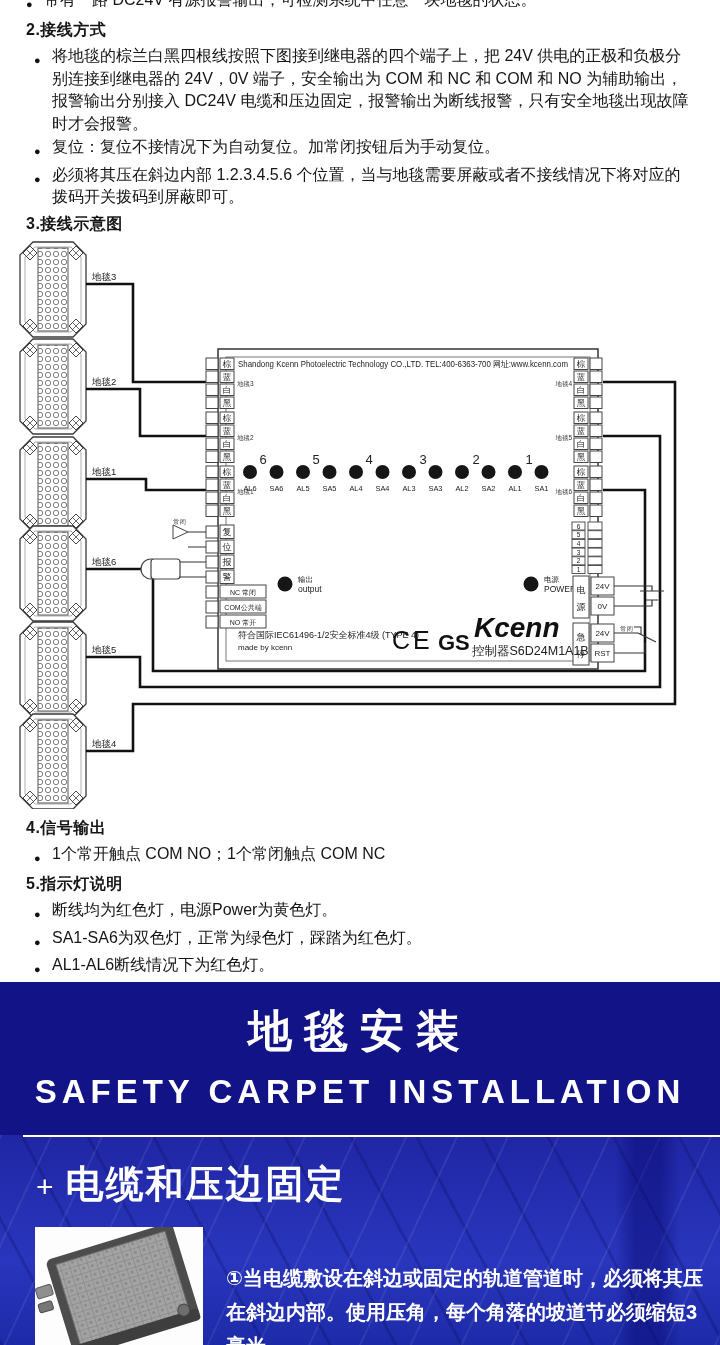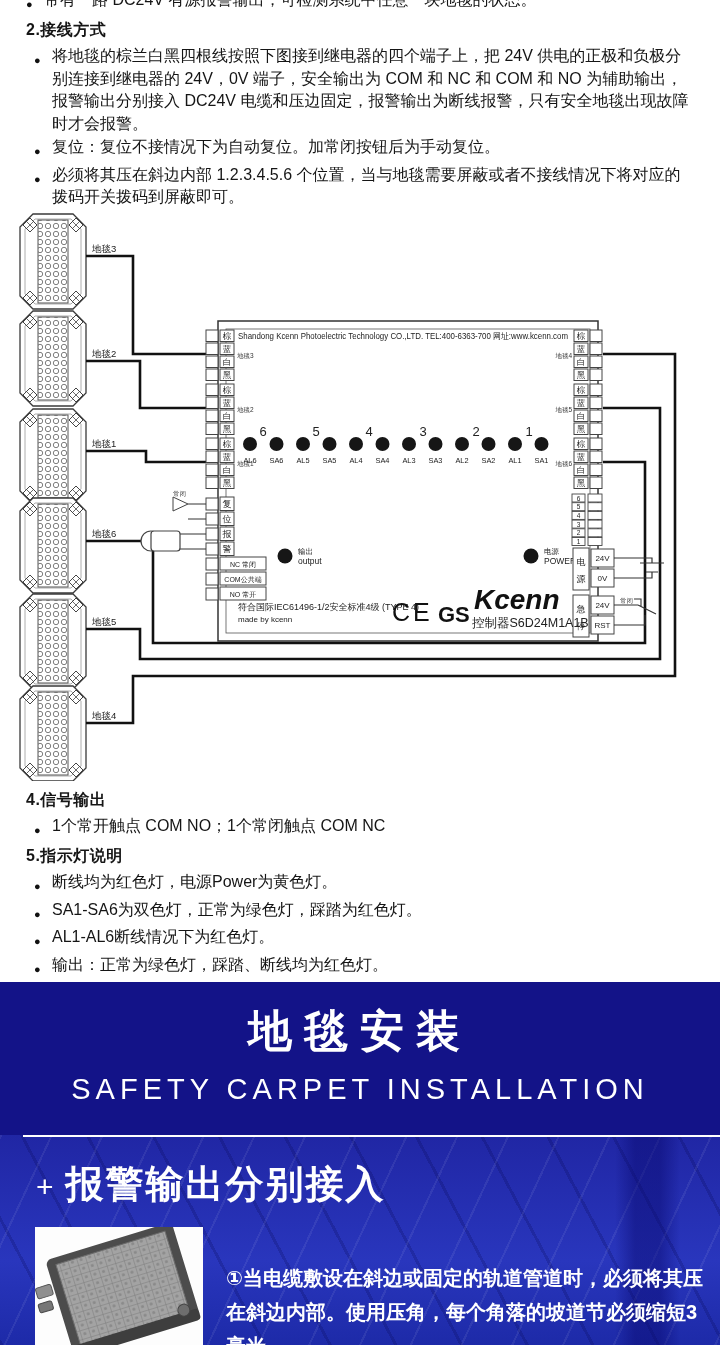--- a/index.html
+++ b/index.html
@@ -11,21 +11,21 @@
   .sec-title{font-size:16px;font-weight:bold;margin:5px 0 4px;color:#161616;letter-spacing:.5px;}
   .bullets{margin:0;padding:0 0 0 8px;list-style:none;}
   .bullet{display:flex;font-size:16px;line-height:22.5px;margin:1px 0;}
   .marker{flex:none;width:18px;font-size:11px;padding-top:4px;color:#111;}
   .btext{flex:1;}
   .diagram-wrap{margin:2px -26px 0;}
   
   .banner{position:absolute;left:0;top:982px;width:720px;height:153px;background:#131388;
           text-align:center;color:#fff;}
   .banner-title{padding-top:20px;font-size:44px;font-weight:900;letter-spacing:12px;}
-  .banner-sub{margin-top:12px;font-size:29px;font-weight:400;letter-spacing:5px;}
+  .banner-sub{margin-top:12px;font-size:33px;font-weight:700;letter-spacing:5px;}
   
   .install{position:absolute;left:0;top:1135px;width:720px;height:210px;background:#2530b0;color:#fff;
      background-image:
        linear-gradient(90deg, rgba(0,0,90,0) 615px, rgba(8,8,110,.45) 635px, rgba(8,8,110,.45) 660px, rgba(0,0,90,0) 680px),
        repeating-linear-gradient(115deg, rgba(255,255,255,.07) 0 2px, rgba(255,255,255,0) 2px 46px),
        repeating-linear-gradient(62deg, rgba(5,5,80,.22) 0 3px, rgba(5,5,80,0) 3px 58px),
        linear-gradient(180deg,#2026a4 0,#2936bd 60%,#1d2aa8 100%);}
   .hr-line{position:absolute;left:23px;right:0;top:0;border-top:2px solid #fff;}
   .install-head{position:absolute;left:36px;top:24px;display:flex;align-items:baseline;}
   .plus{font-size:30px;font-weight:400;margin-right:12px;}
@@ -55,20 +55,21 @@
       <li class="bullet">
         <span class="marker">●</span>
         <span class="btext">复位：复位不接情况下为自动复位。加常闭按钮后为手动复位。</span>
       </li>
       <li class="bullet">
         <span class="marker">●</span>
         <span class="btext">必须将其压在斜边内部 1.2.3.4.5.6 个位置，当与地毯需要屏蔽或者不接线情况下将对应的拨码开关拨码到屏蔽即可。</span>
       </li>
     </ul>
 
+    <div class="sec-title">3.接线示意图</div>
 
     <div class="diagram-wrap">
     <svg width="720" height="570" viewBox="0 0 720 570">
       <defs>
         <pattern id="dotp" width="8" height="8" patternUnits="userSpaceOnUse">
           <circle cx="4" cy="4" r="2.7" fill="none" stroke="#6f6f6f" stroke-width="0.9"></circle>
         </pattern>
 
         <g id="carpet-sym">
           <path d="M13 0 H53 L66 13 V82 L53 95 H13 L0 82 V13 Z" fill="#fff" stroke="#3a3a3a" stroke-width="1.3"></path>
@@ -341,21 +342,21 @@
 
   <div class="banner">
     <div class="banner-title">地毯安装</div>
     <div class="banner-sub">SAFETY CARPET INSTALLATION</div>
   </div>
 
   <div class="install">
     <div class="hr-line"></div>
     <div class="install-head">
       <span class="plus">+</span>
-      <span class="install-title">报警输出分别接入</span>
+      <span class="install-title">电缆和压边固定</span>
     </div>
     <div class="photo-box">
       <svg width="168" height="118" viewBox="0 0 168 118">
         <defs>
           <pattern id="gridp" width="9" height="9" patternUnits="userSpaceOnUse">
             <path d="M9 0 H0 V9" fill="none" stroke="#7c7c7c" stroke-width="1"></path>
             <circle cx="4.5" cy="4.5" r="1.6" fill="#8a8a8a"></circle>
           </pattern>
         </defs>
         <g transform="translate(88 62) rotate(-17)">

